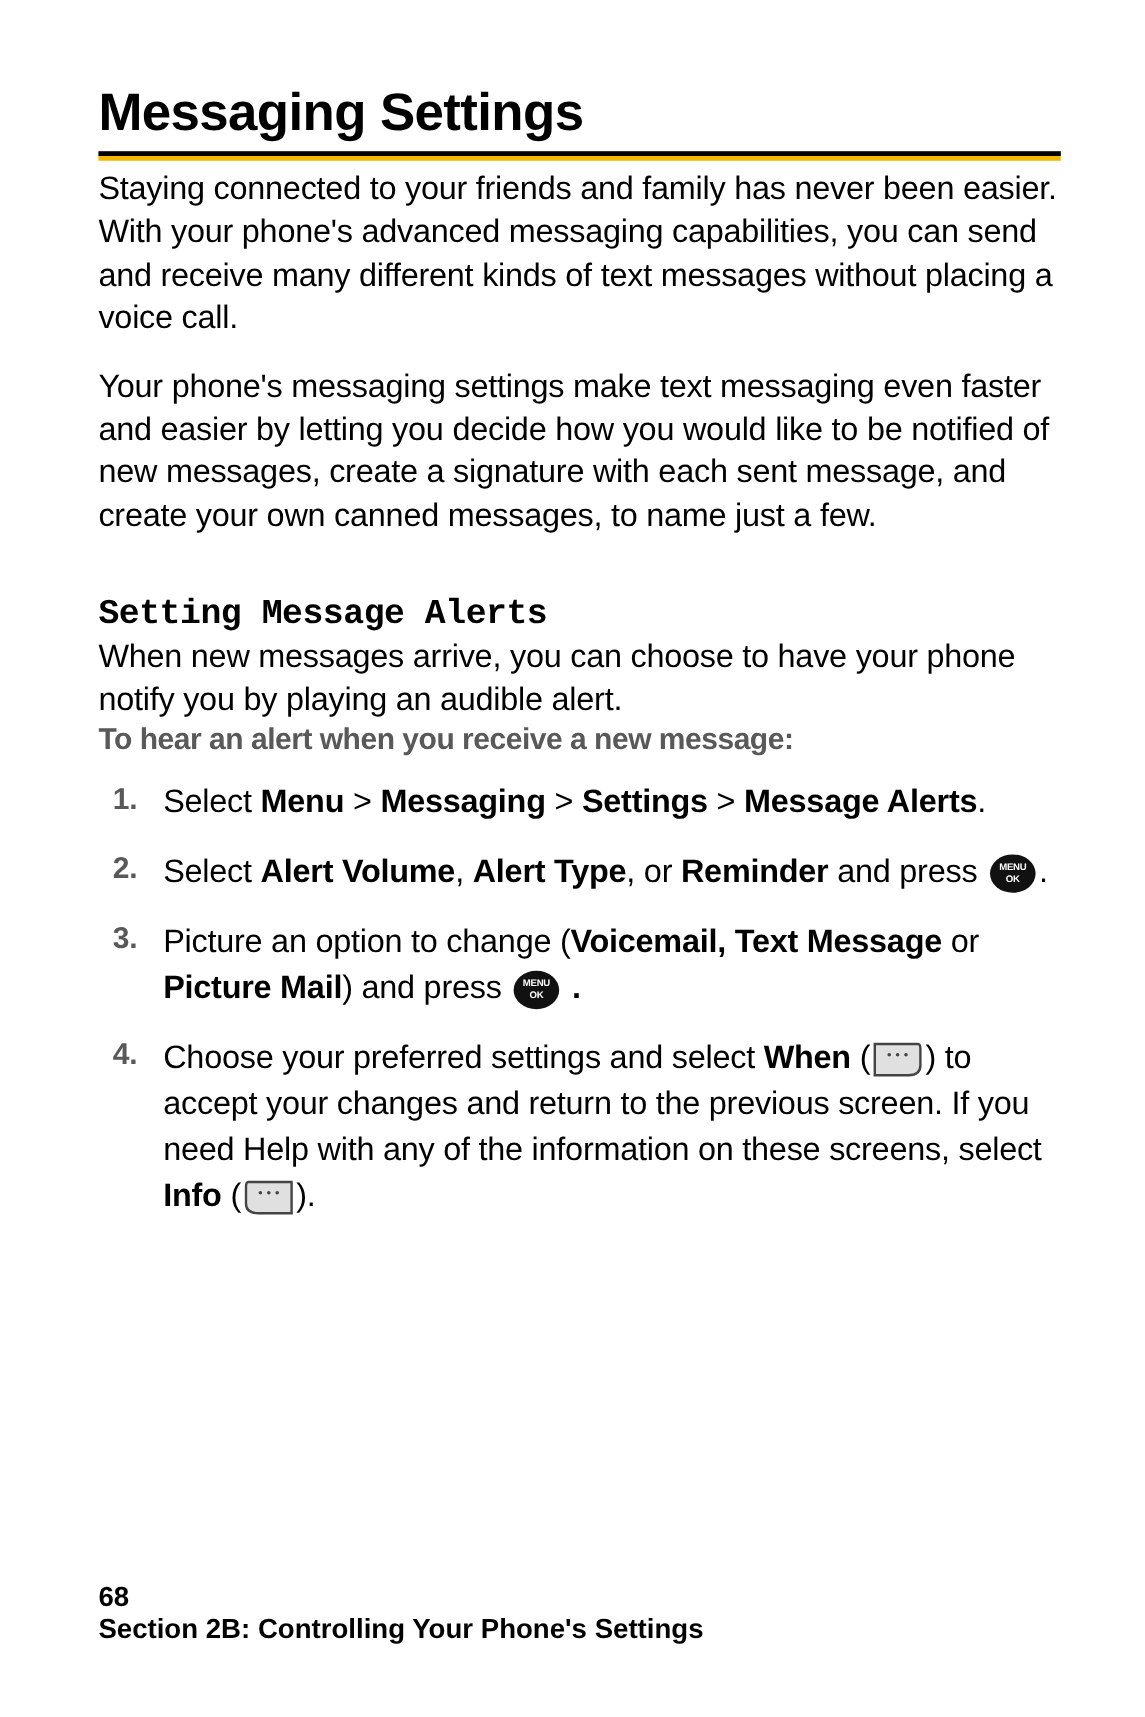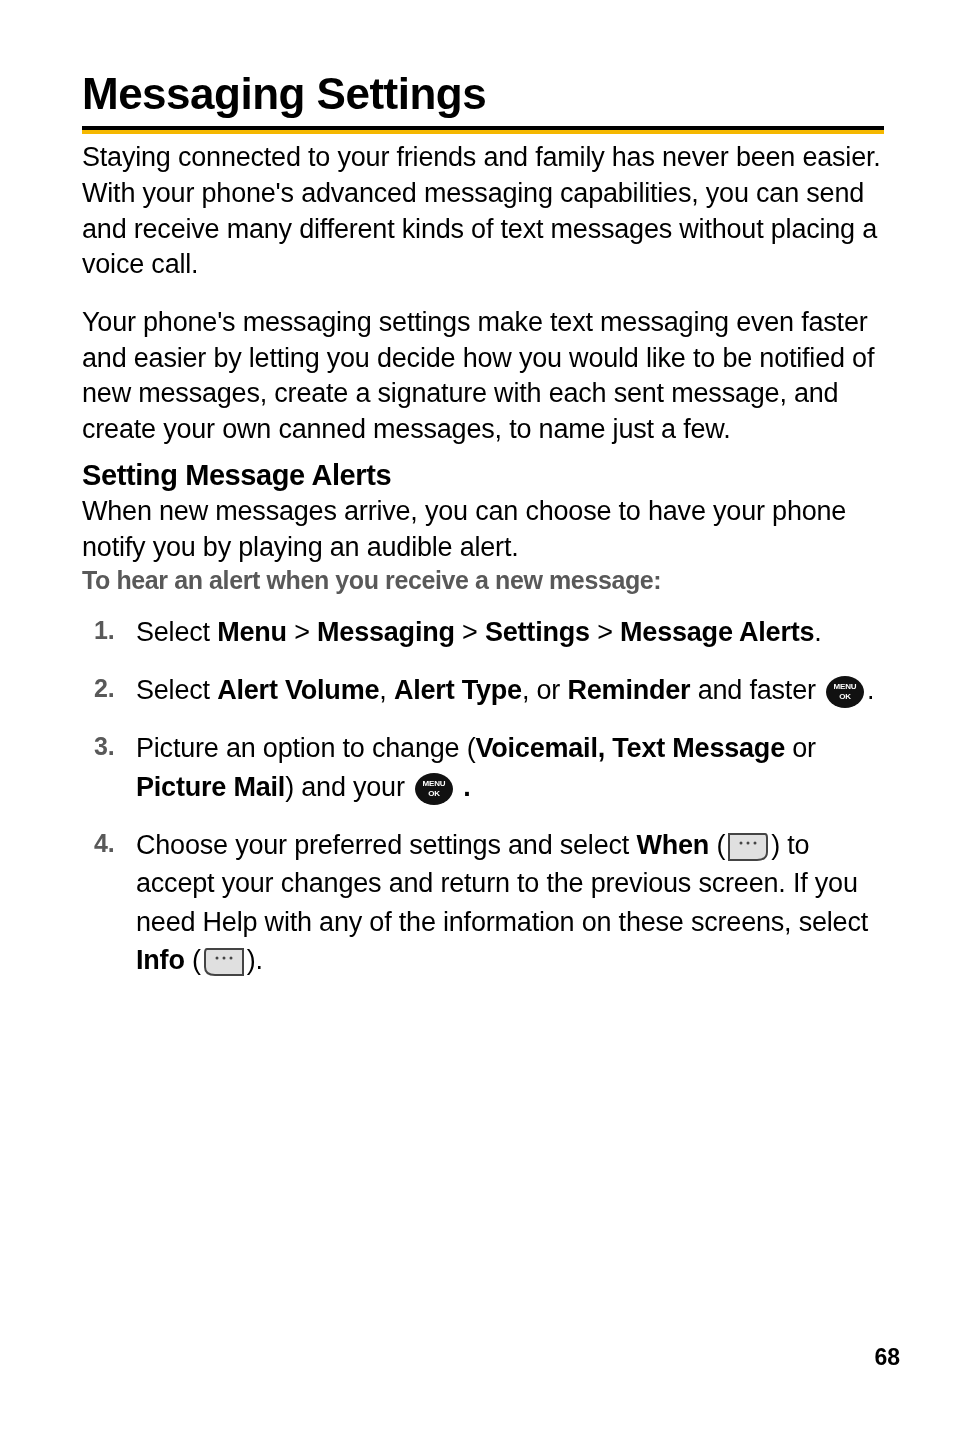--- a/index.html
+++ b/index.html
@@ -5,32 +5,32 @@
   * { box-sizing: border-box; margin: 0; padding: 0; }
   html, body { width: 954px; height: 1431px; background: #fff; font-family: "Segoe UI", "Helvetica Neue", Arial, sans-serif; color: #000; }
   .page { width: 954px; height: 1431px; position: relative; padding: 70px 70px 18px 82px; }
   .title-block { margin-bottom: 6px; }
   .h1 { font-size: 44px; font-weight: 700; letter-spacing: -0.5px; line-height: 1.1; }
   .rule-stack { width: 100%; margin-top: 8px; }
   .rule-dark { height: 4px; background: #000; }
   .rule-accent { height: 4px; background: #f5b800; margin-top: 0; }
   .body-text { font-size: 27px; line-height: 1.32; letter-spacing: -0.2px; }
   .para2 { margin-top: 22px; }
-  .h3 { font-size: 29px; font-weight: 700; margin-top: 12px; letter-spacing: -0.4px; }
+  .h3 { font-size: 29px; font-weight: 700; margin-top: 48px; letter-spacing: -0.4px; font-family: Liberation Mono, monospace; }
   .sub-text { font-size: 27px; line-height: 1.32; margin-top: 2px; letter-spacing: -0.2px; }
   .lead-in { font-size: 25px; font-weight: 700; color: #595959; letter-spacing: -0.4px; }
   ol.steps { list-style: none; margin-top: 18px; padding-left: 54px; }
   ol.steps > li { position: relative; font-size: 27px; line-height: 1.42; margin-bottom: 20px; letter-spacing: -0.2px; }
   ol.steps > li .num { position: absolute; left: -42px; top: 0; font-weight: 700; color: #595959; font-size: 25px; }
   .b { font-weight: 700; }
   .menu-ok-icon { display: inline-block; vertical-align: middle; width: 40px; height: 34px; position: relative; margin: 0 2px; }
   .menu-ok-icon svg { width: 40px; height: 34px; display: block; }
   .softkey { display: inline-block; vertical-align: middle; width: 42px; height: 30px; margin: 0 2px; }
   .softkey svg { width: 42px; height: 30px; display: block; }
-  .footer { position: absolute; bottom: 60px; left: 82px; right: 54px; display: flex; justify-content: flex-end; font-size: 23px; font-weight: 700; }
+  .footer { position: absolute; bottom: 60px; left: 82px; right: 54px; display: flex; justify-content: flex-end; font-size: 23px; font-weight: 700; flex-direction: column; }
 </style>
 </head>
 <body>
 
 <div class="page">
 
   <div class="title-block">
     <h1 class="h1">Messaging Settings</h1>
     <div class="rule-stack">
       <div class="rule-dark"></div>
@@ -50,32 +50,32 @@
 
   <ol class="steps">
 
     <li>
       <span class="num">1.</span>
       <span>Select </span><span class="b">Menu</span><span> &gt; </span><span class="b">Messaging</span><span> &gt; </span><span class="b">Settings</span><span> &gt; </span><span class="b">Message Alerts</span><span>.</span>
     </li>
 
     <li>
       <span class="num">2.</span>
-      <span>Select </span><span class="b">Alert Volume</span><span>, </span><span class="b">Alert Type</span><span>, or </span><span class="b">Reminder</span><span> and faster </span><span class="menu-ok-icon">
+      <span>Select </span><span class="b">Alert Volume</span><span>, </span><span class="b">Alert Type</span><span>, or </span><span class="b">Reminder</span><span> and press </span><span class="menu-ok-icon">
         <svg viewBox="0 0 40 34">
             <ellipse cx="20" cy="17" rx="19" ry="16" fill="#111"></ellipse>
             <text x="20" y="14" text-anchor="middle" font-size="8" fill="#fff" font-family="Arial" font-weight="bold">MENU</text>
             <text x="20" y="24" text-anchor="middle" font-size="8" fill="#fff" font-family="Arial" font-weight="bold">OK</text>
           </svg>
       </span><span>.</span>
     </li>
 
     <li>
       <span class="num">3.</span>
-      <span>Picture an option to change (</span><span class="b">Voicemail, Text Message</span><span> or </span><span class="b">Picture Mail</span><span>) and your </span><span class="menu-ok-icon">
+      <span>Picture an option to change (</span><span class="b">Voicemail, Text Message</span><span> or </span><span class="b">Picture Mail</span><span>) and press </span><span class="menu-ok-icon">
         <svg viewBox="0 0 40 34">
             <ellipse cx="20" cy="17" rx="19" ry="16" fill="#111"></ellipse>
             <text x="20" y="14" text-anchor="middle" font-size="8" fill="#fff" font-family="Arial" font-weight="bold">MENU</text>
             <text x="20" y="24" text-anchor="middle" font-size="8" fill="#fff" font-family="Arial" font-weight="bold">OK</text>
           </svg>
       </span><span class="b"> .</span>
     </li>
 
     <li>
       <span class="num">4.</span>
@@ -93,15 +93,16 @@
             <circle cx="21" cy="11" r="1.5" fill="#444"></circle>
             <circle cx="28" cy="11" r="1.5" fill="#444"></circle>
           </svg>
       </span><span>).</span>
     </li>
 
   </ol>
 
   <div class="footer">
     <span>68</span>
+    <span>Section 2B: Controlling Your Phone's Settings</span>
   </div>
 
 </div>
 
 </body></html>

